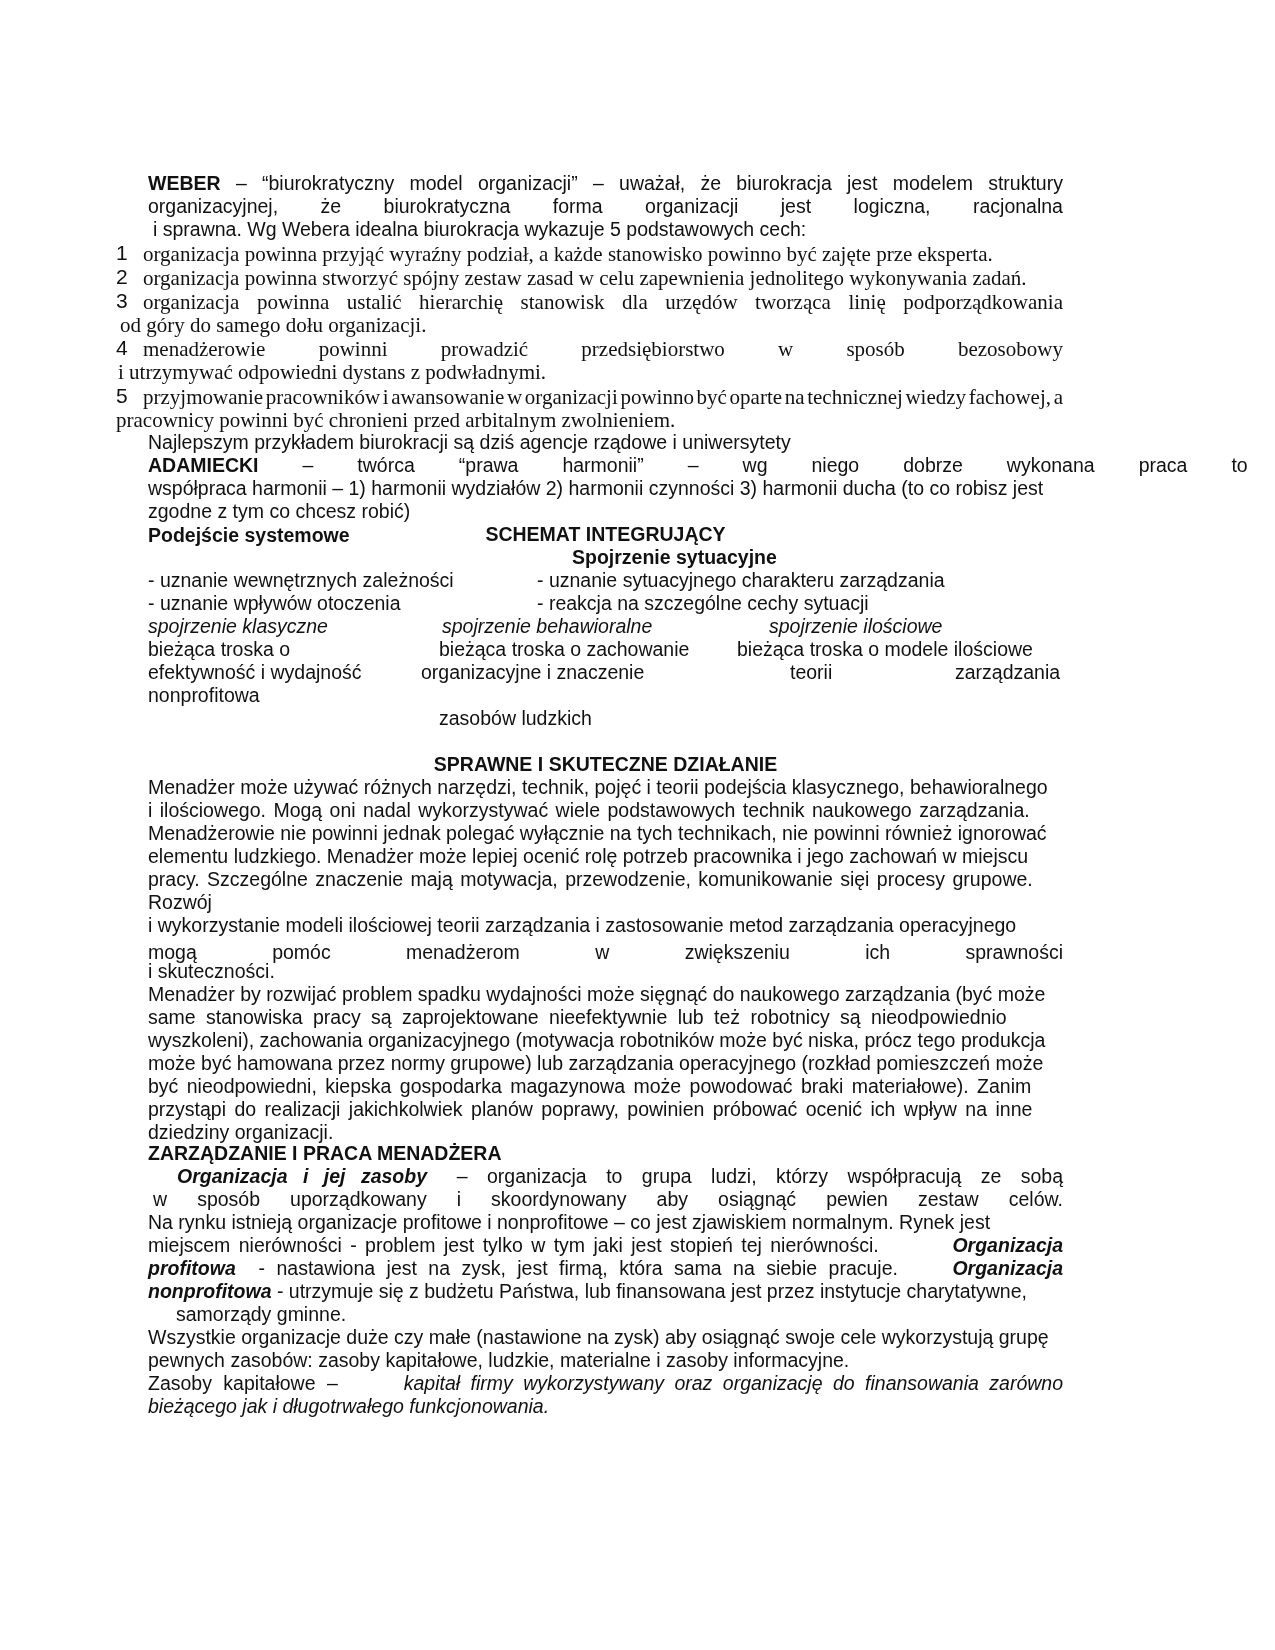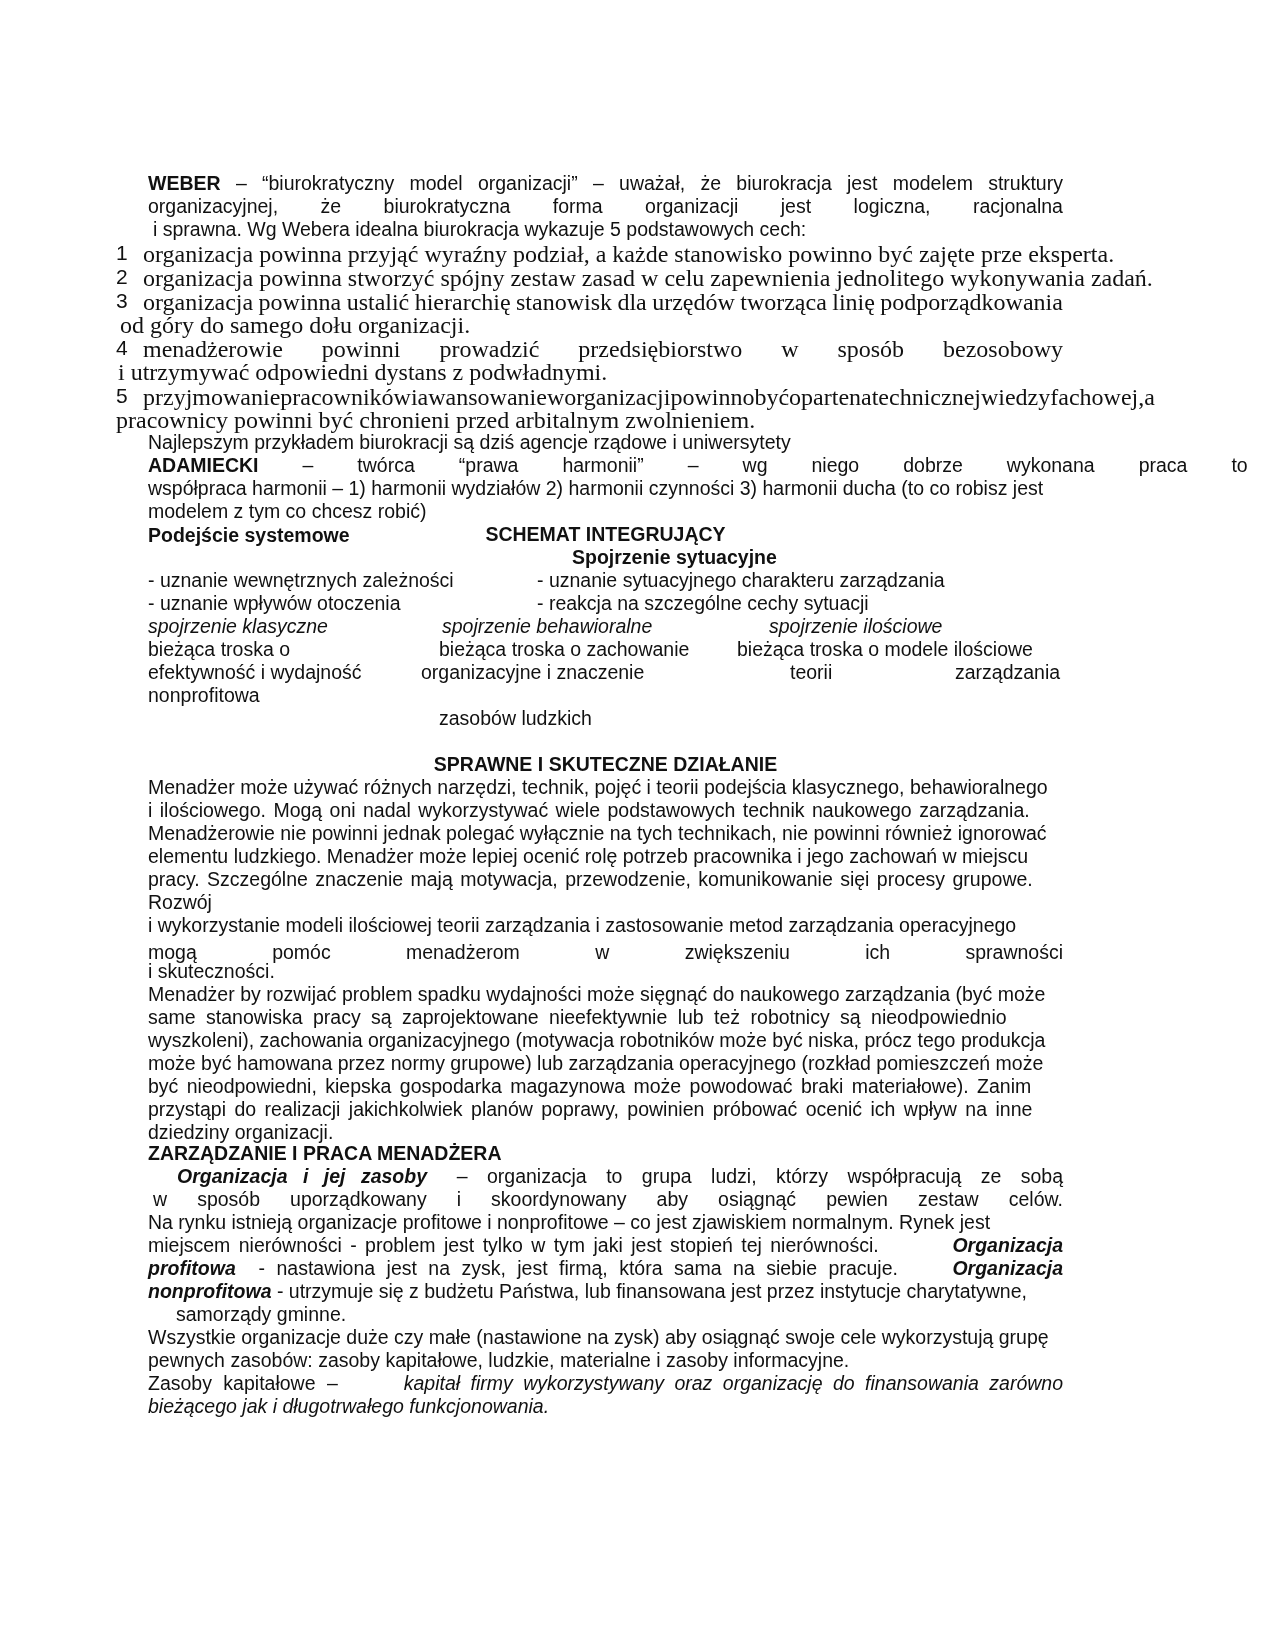--- a/index.html
+++ b/index.html
@@ -1,19 +1,19 @@
 <!DOCTYPE html>
 <html><head>
 <meta charset="utf-8">
 <style>
   html, body { margin: 0; padding: 0; background: #ffffff; }
   body { width: 1275px; height: 1650px; position: relative; overflow: hidden; color: #111; }
   .page { position: absolute; left: 0; top: 0; width: 1275px; height: 1650px; }
   .ln { position: absolute; white-space: nowrap; font-family: "Liberation Sans", sans-serif; font-size: 19.5px; line-height: 23px; }
-  .serif { font-family: "Liberation Serif", serif; font-size: 24px; }
+  .serif { font-family: "Liberation Serif", serif; font-size: 21px; }
   .num { font-family: "Liberation Sans", sans-serif; font-size: 21px; }
   .j { display: flex; justify-content: space-between; text-align: right; }
   .b { font-weight: bold; }
   .i { font-style: italic; }
   .bi { font-weight: bold; font-style: italic; }
   .c { text-align: center; }
 </style>
 </head>
 <body>
 
@@ -110,21 +110,21 @@
     <span>niego</span>
     <span>dobrze</span>
     <span>wykonana</span>
     <span>praca</span>
     <span>to</span>
     <span>taka,</span>
     <span>gdzie</span>
     <span>istnieje</span>
   </div>
   <div class="ln" style="left:148px; top:477px;">współpraca harmonii – 1) harmonii wydziałów  2) harmonii czynności 3) harmonii ducha (to co robisz jest</div>
-  <div class="ln" style="left:148px; top:500px;">modelem z tym co chcesz robić)</div>
+  <div class="ln" style="left:148px; top:500px;">zgodne z tym co chcesz robić)</div>
 
   <div class="ln b c" style="left:148px; top:523px; width:915px;">SCHEMAT INTEGRUJĄCY</div>
   <div class="ln b" style="left:148px; top:518px;margin-top:6px;">Podejście systemowe</div>
   <div class="ln b" style="left:572px; top:546px;">Spojrzenie sytuacyjne</div>
   <div class="ln" style="left:148px; top:569px;">- uznanie wewnętrznych zależności</div>
   <div class="ln" style="left:537px; top:569px;">- uznanie sytuacyjnego charakteru zarządzania</div>
   <div class="ln" style="left:148px; top:592px;">- uznanie wpływów otoczenia</div>
   <div class="ln" style="left:537px; top:592px;">- reakcja na szczególne cechy sytuacji</div>
 
   <div class="ln i" style="left:148px; top:615px;">spojrzenie klasyczne</div>

